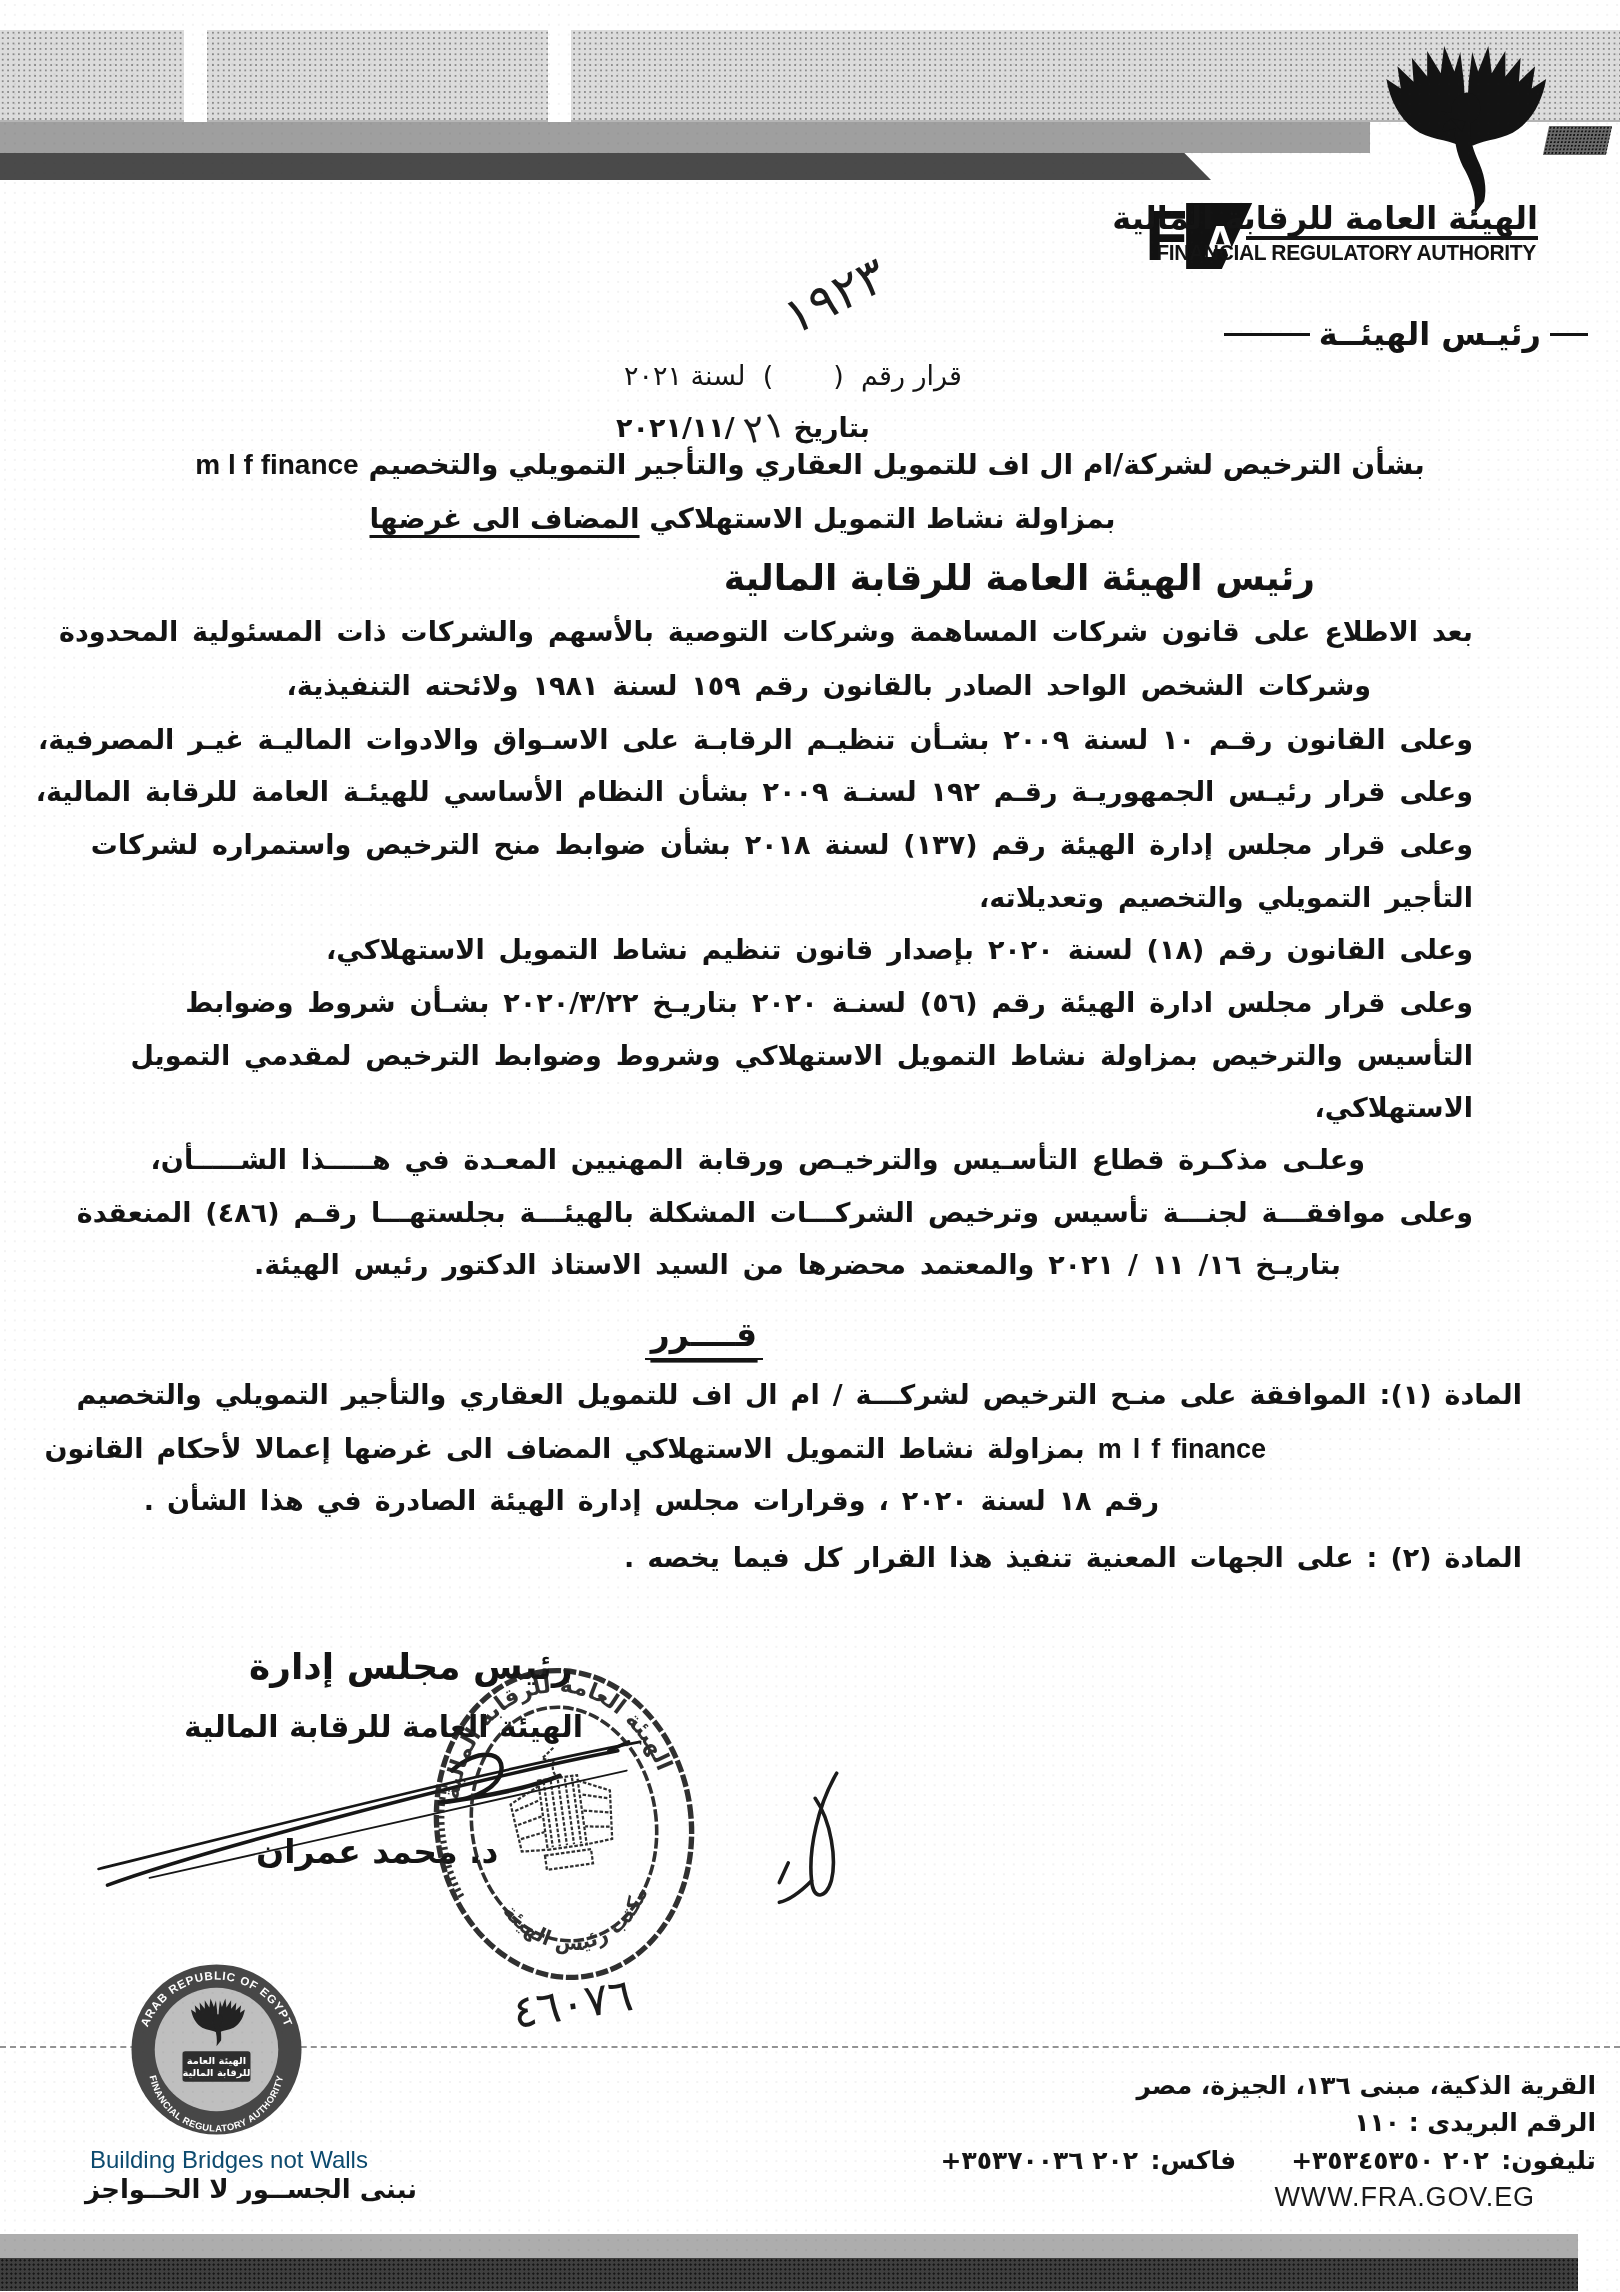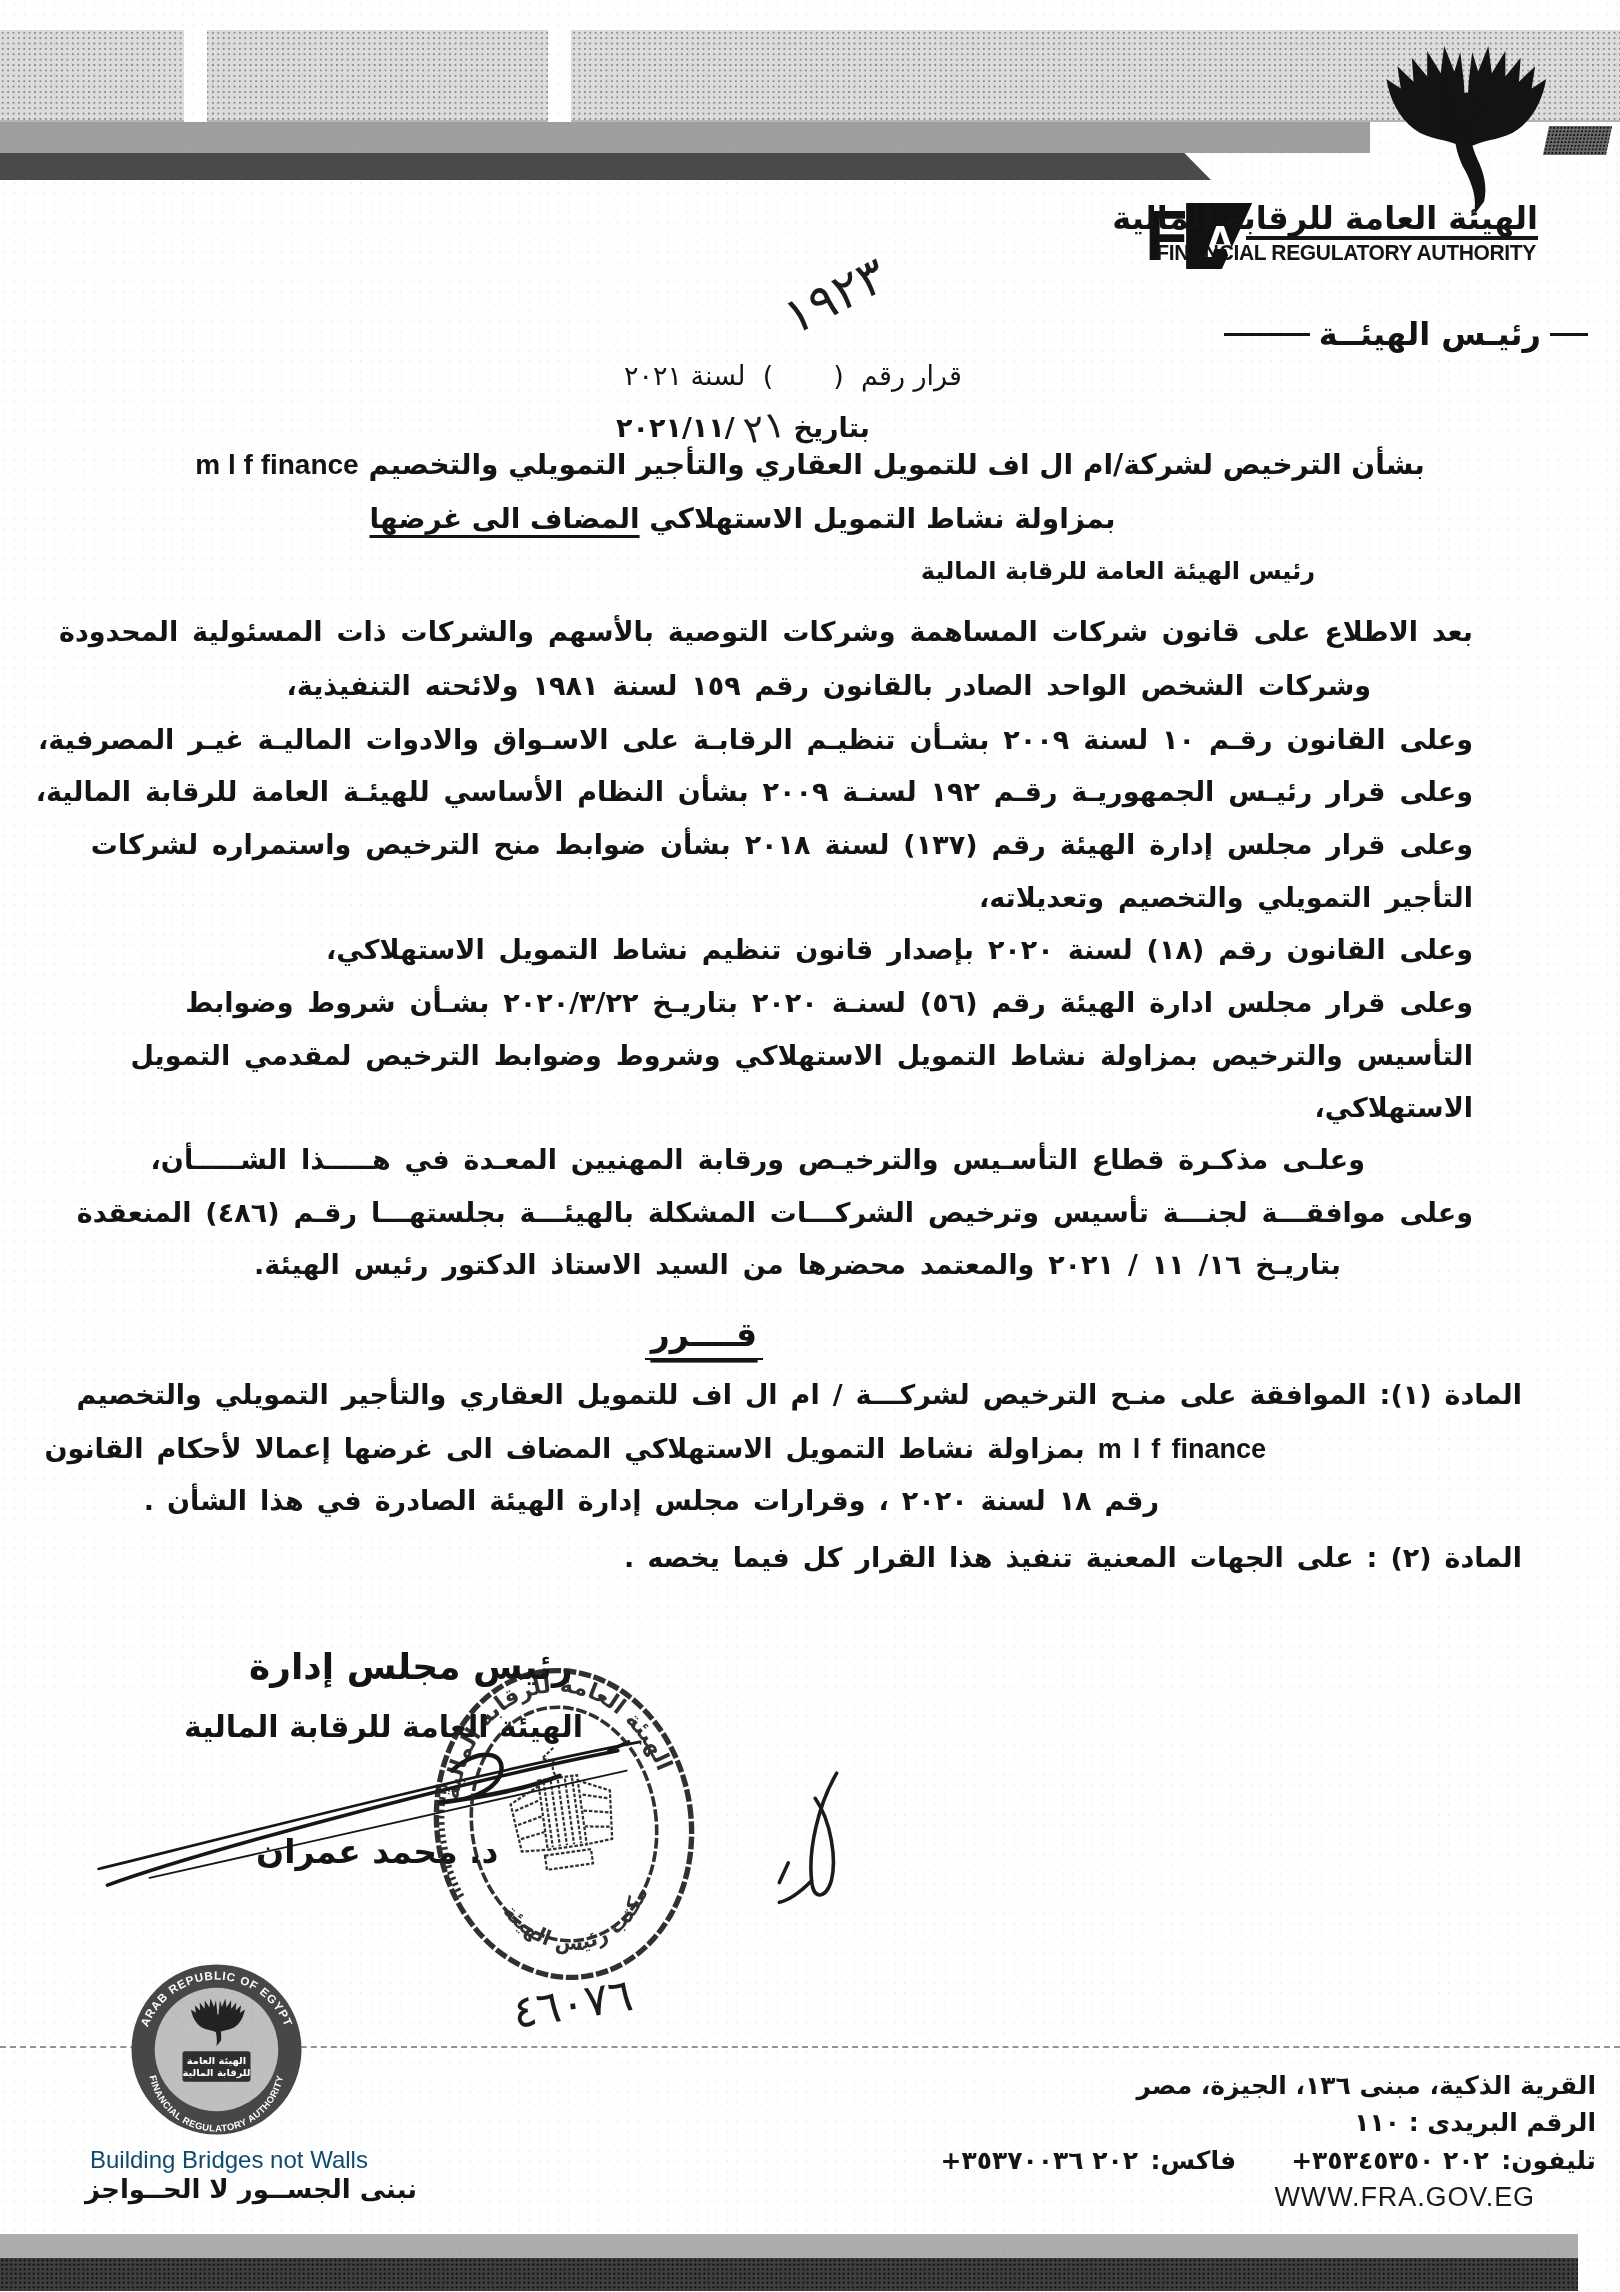--- a/index.html
+++ b/index.html
@@ -53,21 +53,21 @@
   .decision-line{left:624px;top:360px;font-size:27px;font-weight:400;direction:rtl;}
   .date-line{left:616px;top:405px;display:flex;direction:rtl;align-items:center;gap:7.2px;
     font-size:27px;font-weight:700;}
   .date-day{font-size:38px;font-weight:400;transform:rotate(-12deg);margin:0 1.8px;}
 
   
   .title1{left:0;top:448px;width:1620px;text-align:center;font-size:28px;font-weight:700;direction:rtl;}
   .title1 .latin{font-family:"Liberation Sans",sans-serif;font-weight:700;}
   .title2{left:0;top:502px;width:1407px;text-align:center;font-size:28px;font-weight:700;direction:rtl;margin-left:39px;}
   .title2 .ul{text-decoration:underline;text-underline-offset:7.2px;text-decoration-thickness:2.7px;}
-  .title3{right:305px;top:557px;font-size:24px;font-weight:700;direction:rtl;text-align:center;}
+  .title3{right:305px;top:557px;font-size:36px;font-weight:700;direction:rtl;text-align:center;}
 
   
   .pline{font-size:27px;font-weight:700;direction:rtl;white-space:nowrap;word-spacing:4.5px;}
 
   
   .decree-head{left:0;top:1315px;width:1408px;text-align:center;}
   .decree-head span{
     display:inline-block;font-size:33px;font-weight:700;direction:rtl;
     border-bottom:2.7px solid #141414;padding:0 5.4px 3.6px 5.4px;
     box-shadow:0 8px 0 -5.4px #141414;

